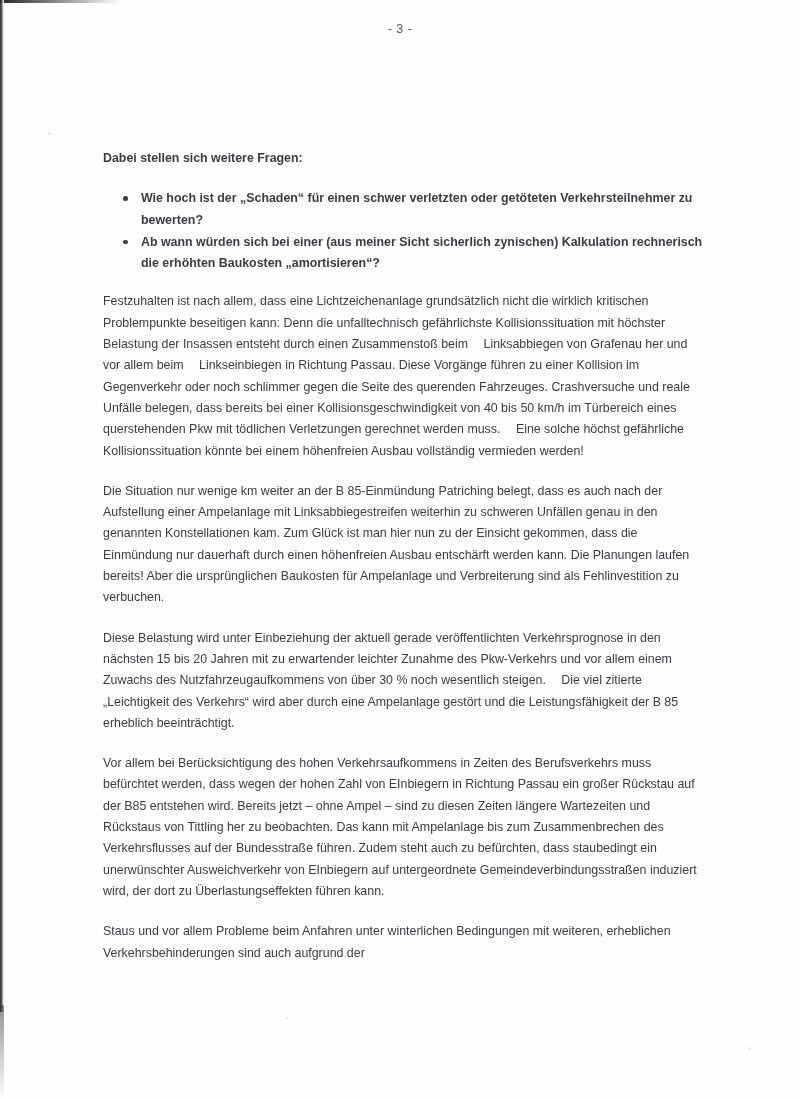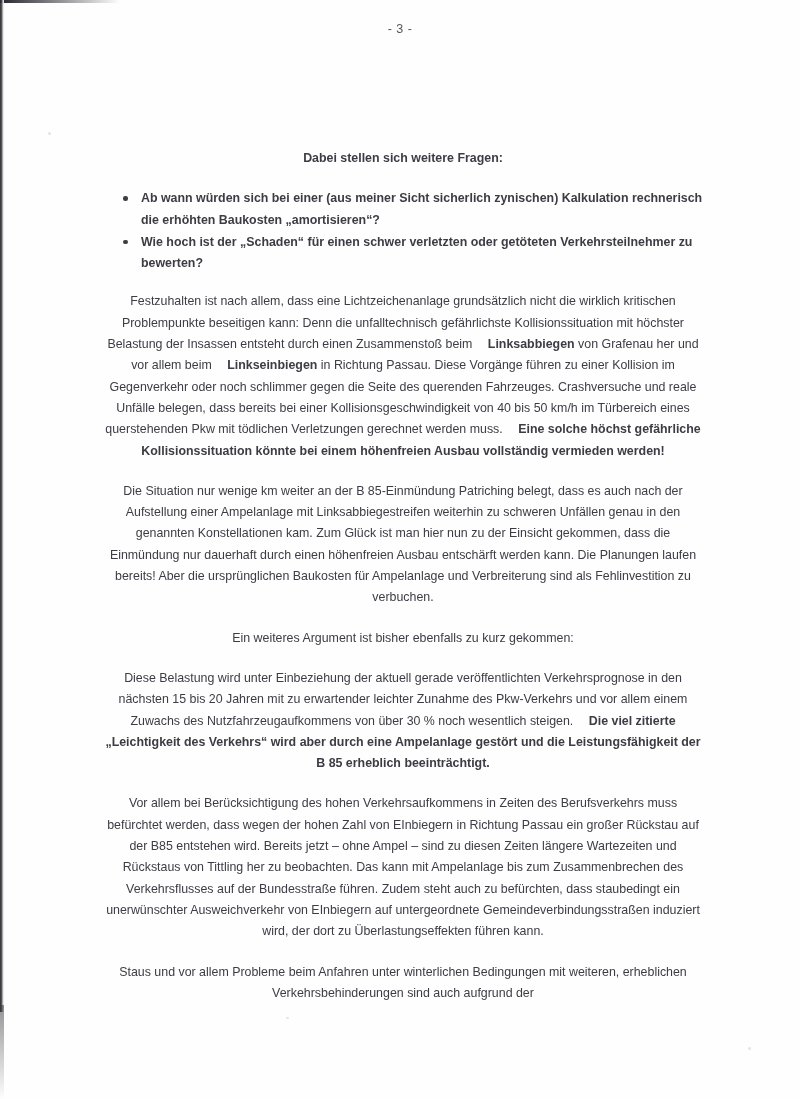--- a/index.html
+++ b/index.html
@@ -71,23 +71,23 @@
     left: 103px;
     top: 148px;
     width: 600px;
     color: #3c3c44;
     font-size: 12.4px;
     line-height: 21.3px;
   }
 
   .content p {
     margin: 0 0 19px 0;
-    text-align: center;
+    text-align: left;
   }
-  b, .b { font-weight: bold; padding-left: 12px; }
+  b, .b { font-weight: normal; padding-left: 12px; }
 
   ul.bullets {
     list-style: none;
     margin: 14px 0 17px 0;
     padding: 0;
   }
   ul.bullets li {
     position: relative;
     padding-left: 38px;
     font-weight: bold;
@@ -120,31 +120,30 @@
 
   <div class="page-number">- 3 -</div>
 
   <div class="content">
 
     <p class="lead">Dabei stellen sich weitere Fragen:</p>
 
     <ul class="bullets">
       <li>
         <span class="dot"></span>
-        <span>Ab wann würden sich bei einer (aus meiner Sicht sicherlich zynischen) Kalkulation rechnerisch die erhöhten Baukosten „amortisieren“?</span>
+        <span>Wie hoch ist der „Schaden“ für einen schwer verletzten oder getöteten Verkehrsteilnehmer zu bewerten?</span>
       </li>
       <li>
         <span class="dot"></span>
-        <span>Wie hoch ist der „Schaden“ für einen schwer verletzten oder getöteten Verkehrsteilnehmer zu bewerten?</span>
+        <span>Ab wann würden sich bei einer (aus meiner Sicht sicherlich zynischen) Kalkulation rechnerisch die erhöhten Baukosten „amortisieren“?</span>
       </li>
     </ul>
 
     <div id="paragraph-container">
         <p><span>Festzuhalten ist nach allem, dass eine Lichtzeichenanlage grundsätzlich nicht die wirklich kritischen Problempunkte beseitigen kann: Denn die unfalltechnisch gefährlichste Kollisionssituation mit höchster Belastung der Insassen entsteht durch einen Zusammenstoß beim </span><span class="b">Linksabbiegen</span><span> von Grafenau her und vor allem beim </span><span class="b">Linkseinbiegen</span><span> in Richtung Passau. Diese Vorgänge führen zu einer Kollision im Gegenverkehr oder noch schlimmer gegen die Seite des querenden Fahrzeuges. Crashversuche und reale Unfälle belegen, dass bereits bei einer Kollisionsgeschwindigkeit von 40 bis 50 km/h im Türbereich eines querstehenden Pkw mit tödlichen Verletzungen gerechnet werden muss. </span><span class="b">Eine solche höchst gefährliche Kollisionssituation könnte bei einem höhenfreien Ausbau vollständig vermieden werden!</span></p>
         <p><span>Die Situation nur wenige km weiter an der B 85-Einmündung Patriching belegt, dass es auch nach der Aufstellung einer Ampelanlage mit Linksabbiegestreifen weiterhin zu schweren Unfällen genau in den genannten Konstellationen kam. Zum Glück ist man hier nun zu der Einsicht gekommen, dass die Einmündung nur dauerhaft durch einen höhenfreien Ausbau entschärft werden kann. Die Planungen laufen bereits! Aber die ursprünglichen Baukosten für Ampelanlage und Verbreiterung sind als Fehlinvestition zu verbuchen.</span></p>
-        <p><span>Ein weiteres Argument ist bisher ebenfalls zu kurz gekommen:</span></p>
         <p><span>Diese Belastung wird unter Einbeziehung der aktuell gerade veröffentlichten Verkehrsprognose in den nächsten 15 bis 20 Jahren mit zu erwartender leichter Zunahme des Pkw-Verkehrs und vor allem einem Zuwachs des Nutzfahrzeugaufkommens von über 30 % noch wesentlich steigen. </span><span class="b">Die viel zitierte „Leichtigkeit des Verkehrs“ wird aber durch eine Ampelanlage gestört und die Leistungsfähigkeit der B 85 erheblich beeinträchtigt.</span></p>
         <p><span>Vor allem bei Berücksichtigung des hohen Verkehrsaufkommens in Zeiten des Berufsverkehrs muss befürchtet werden, dass wegen der hohen Zahl von EInbiegern in Richtung Passau ein großer Rückstau auf der B85 entstehen wird. Bereits jetzt – ohne Ampel – sind zu diesen Zeiten längere Wartezeiten und Rückstaus von Tittling her zu beobachten. Das kann mit Ampelanlage bis zum Zusammenbrechen des Verkehrsflusses auf der Bundesstraße führen. Zudem steht auch zu befürchten, dass staubedingt ein unerwünschter Ausweichverkehr von EInbiegern auf untergeordnete Gemeindeverbindungsstraßen induziert wird, der dort zu Überlastungseffekten führen kann.</span></p>
         <p><span>Staus und vor allem Probleme beim Anfahren unter winterlichen Bedingungen mit weiteren, erheblichen Verkehrsbehinderungen sind auch aufgrund der </span></p>
       </div>
 
   </div>
 </div>
 
 </body></html>

